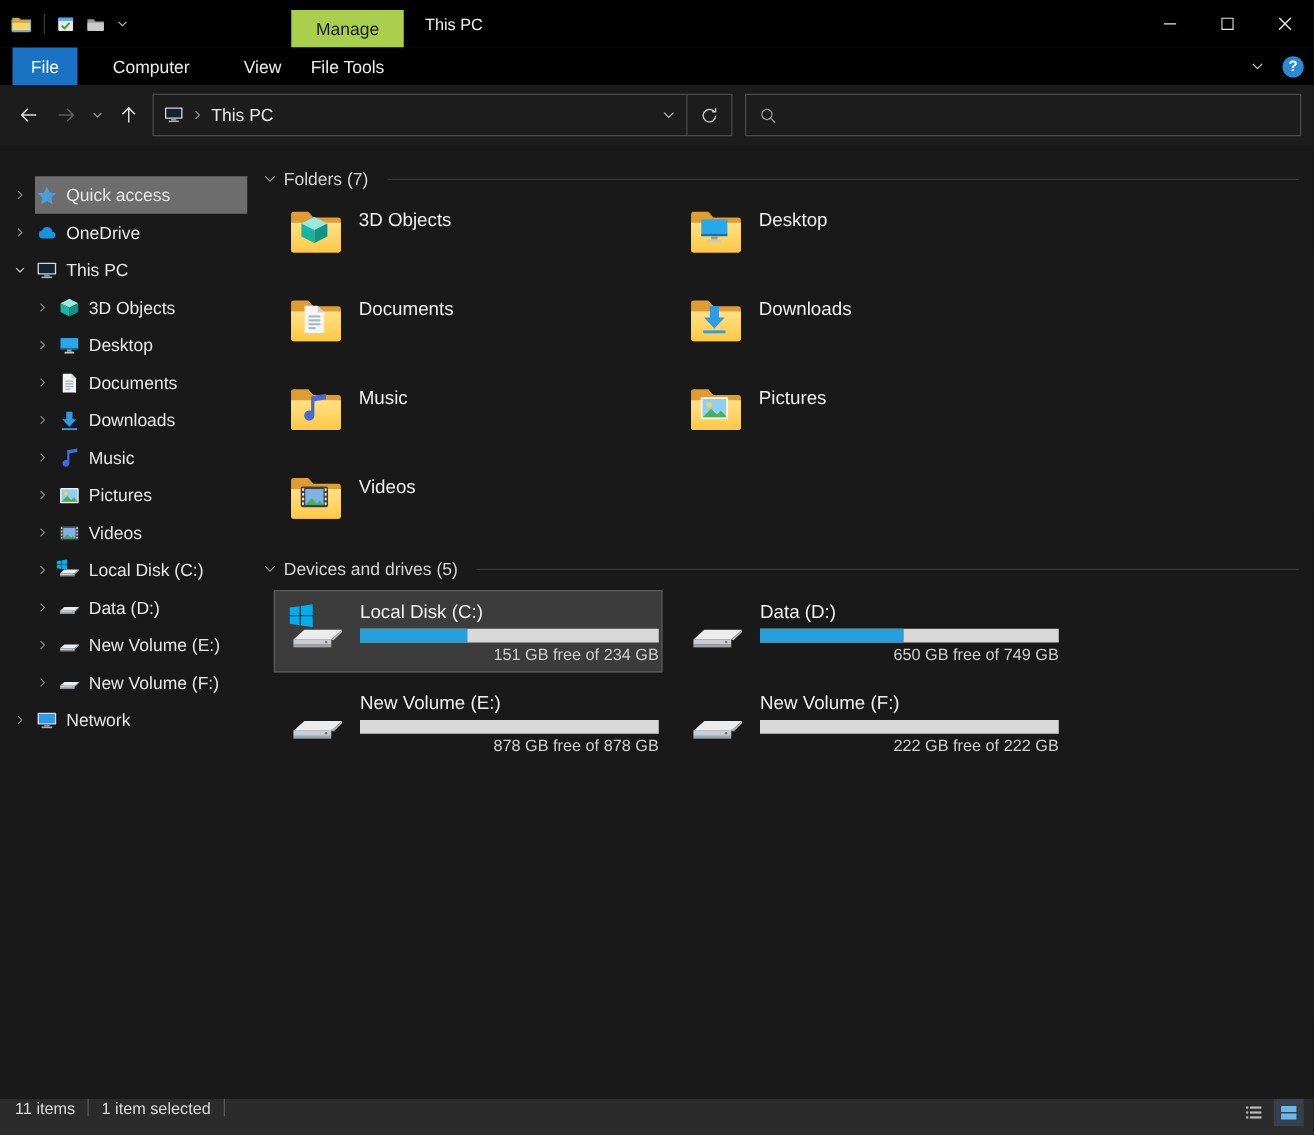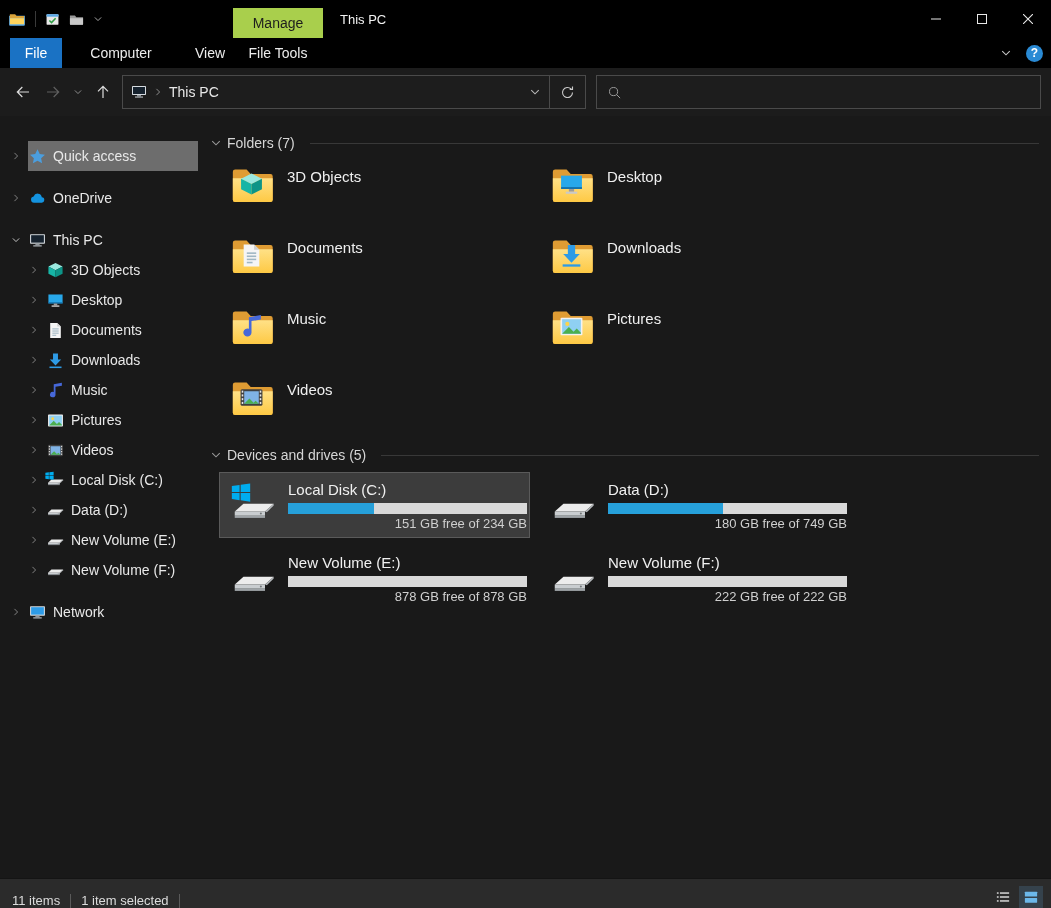--- a/index.html
+++ b/index.html
@@ -62,21 +62,21 @@
   .side-row.lvl0 { padding-left:8px; }
   .side-row.lvl1 { padding-left:26px; }
   .side-row.selected { background:linear-gradient(90deg, transparent 28px, #6d6d6d 28px); }
   .side-chev { width:16px; height:16px; display:flex; align-items:center; justify-content:center;
                color:#8f8f8f; flex:none; }
   .side-chev.open { color:#d9d9d9; }
   .side-ic { width:17px; height:17px; margin:0 7px 0 5px; flex:none; position:relative; }
   .side-ic svg { width:17px; height:17px; display:block; }
   .side-ic .mini-flag { position:absolute; left:-2px; top:-1px; width:9px; height:9px; }
   .side-label { white-space:nowrap; color:#e8e8e8; }
-  .mt12 { margin-top:12px; }
+  .mt12 { }
 
   
   .main { flex:1; padding-top:16px; overflow:hidden; }
   .group-hd { height:22px; display:flex; align-items:center; margin:0 12px 6px 12px; gap:5px;
               color:#d6d6d6; font-size:14px; }
   .group-hd .chev { color:#9a9a9a; display:flex; align-items:center; }
   .group-hd .line { flex:1; height:1px; background:#383838; margin-left:10px; }
 
   .folder-grid { display:grid; grid-template-columns:320px 320px; grid-auto-rows:71px; margin-left:21px; }
   .folder-tile { width:311px; height:60px; display:flex; align-items:flex-start; gap:10px; padding-left:10px; }
@@ -93,21 +93,21 @@
   .drive-free { font-size:13px; color:#cfcfcf; margin-top:2px; white-space:nowrap;text-align:right; }
 
   
   .tile-icon { position:relative; width:48px; height:48px; flex:none; }
   .tile-icon .base { position:absolute; left:0; top:3px; width:48px; height:44px; }
   .tile-icon .ovl { position:absolute; left:10px; top:12px; width:25px; height:25px; }
   .tile-icon .flag { position:absolute; left:1px; top:1px; width:20px; height:20px; }
 
   
   .statusbar { height:30px; background:#2b2b2b; border-top:1px solid #141414; flex:none;
-               display:flex; align-items:flex-end; padding:0 8px 0 12px; font-size:13px; color:#dcdcdc; }
+               display:flex; align-items:flex-start; padding:0 8px 0 12px; font-size:13px; color:#dcdcdc; }
   .sb-sep { width:1px; height:14px; background:#5a5a5a; margin:0 10px; }
   .sb-right { margin-left:auto; display:flex; gap:4px; }
   .sb-btn { width:24px; height:22px; display:flex; align-items:center; justify-content:center; color:#bdbdbd; }
   .sb-btn.active { color:#6cb8ea; background:rgba(100,170,230,0.18); }
 
   .i10 { width:10px; height:10px; } .i12 { width:12px; height:12px; }
   .i14 { width:14px; height:14px; } .i15 { width:15px; height:15px; }
   .i16 { width:16px; height:16px; } .i18 { width:18px; height:18px; }
 </style>
 </head>
@@ -698,21 +698,21 @@
           <span class="tile-icon">
             <svg class="base">
                 <use href="#s-drive"></use>
               </svg>
           </span>
           <span class="drive-info">
             <div class="drive-name">Data (D:)</div>
             <div class="drive-bar">
                 <span class="fill" style="width: 48%;"></span>
               </div>
-            <div class="drive-free">180 GB free of 749 GB</div>
+            <div class="drive-free">650 GB free of 749 GB</div>
           </span>
         </div>
         <div class="drive-tile">
           <span class="tile-icon">
             <svg class="base">
                 <use href="#s-drive"></use>
               </svg>
           </span>
           <span class="drive-info">
             <div class="drive-name">New Volume (E:)</div>

